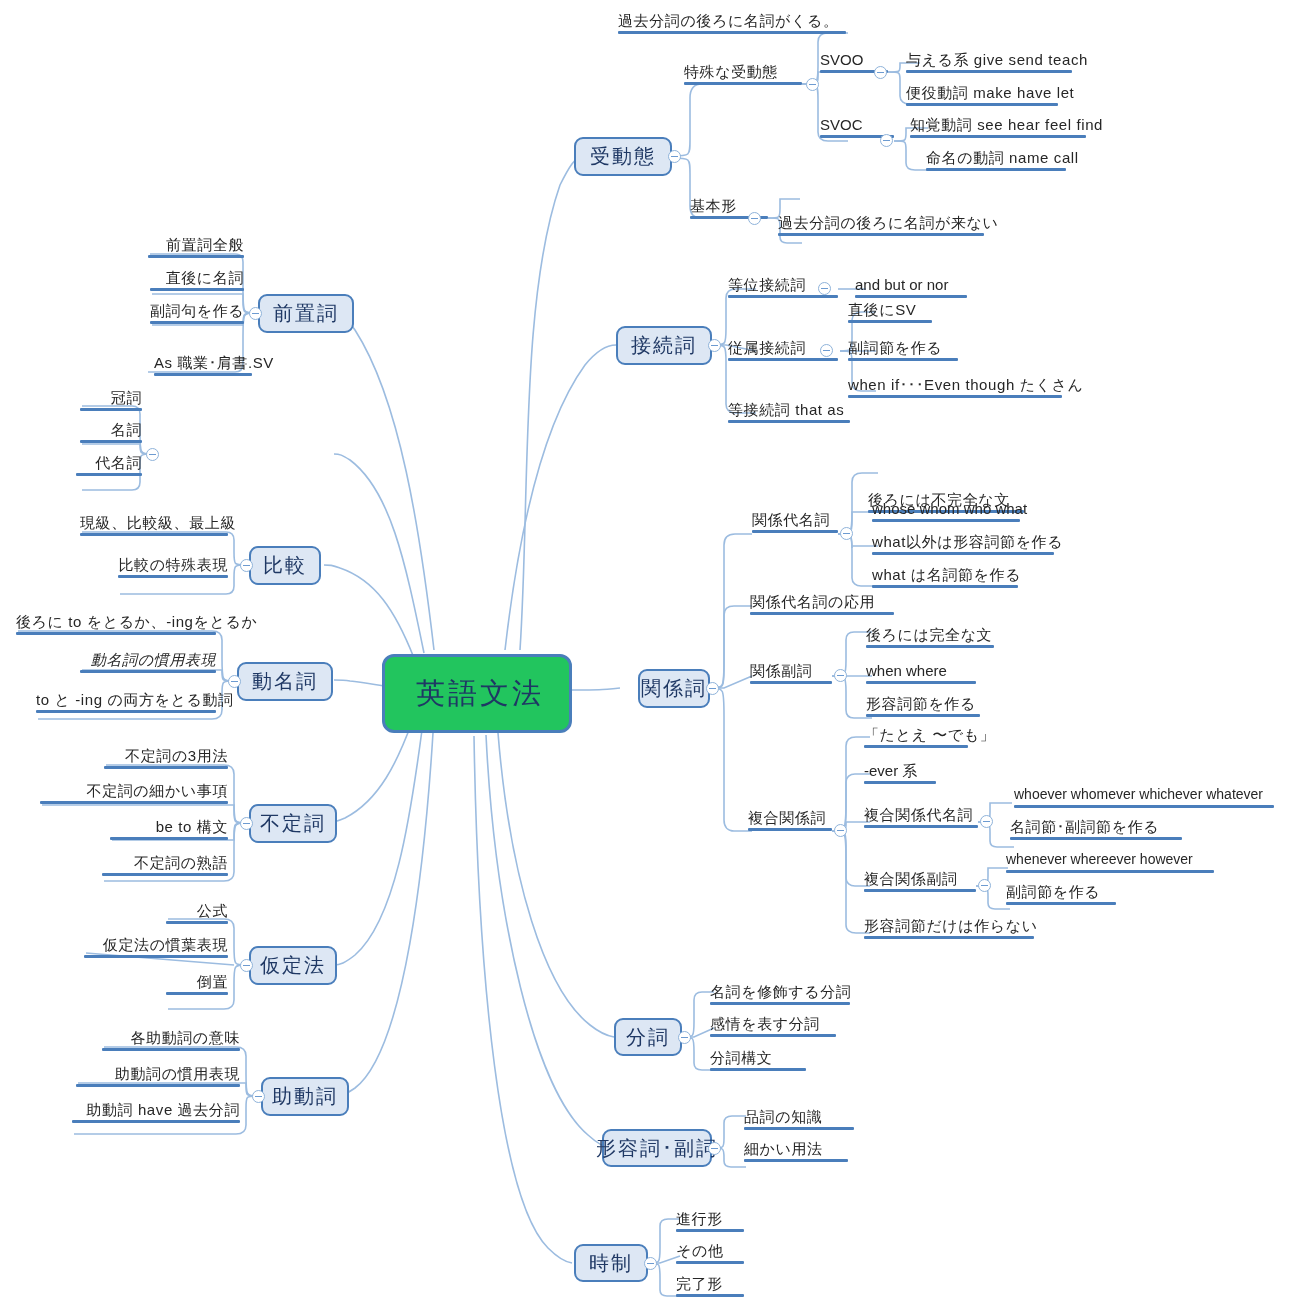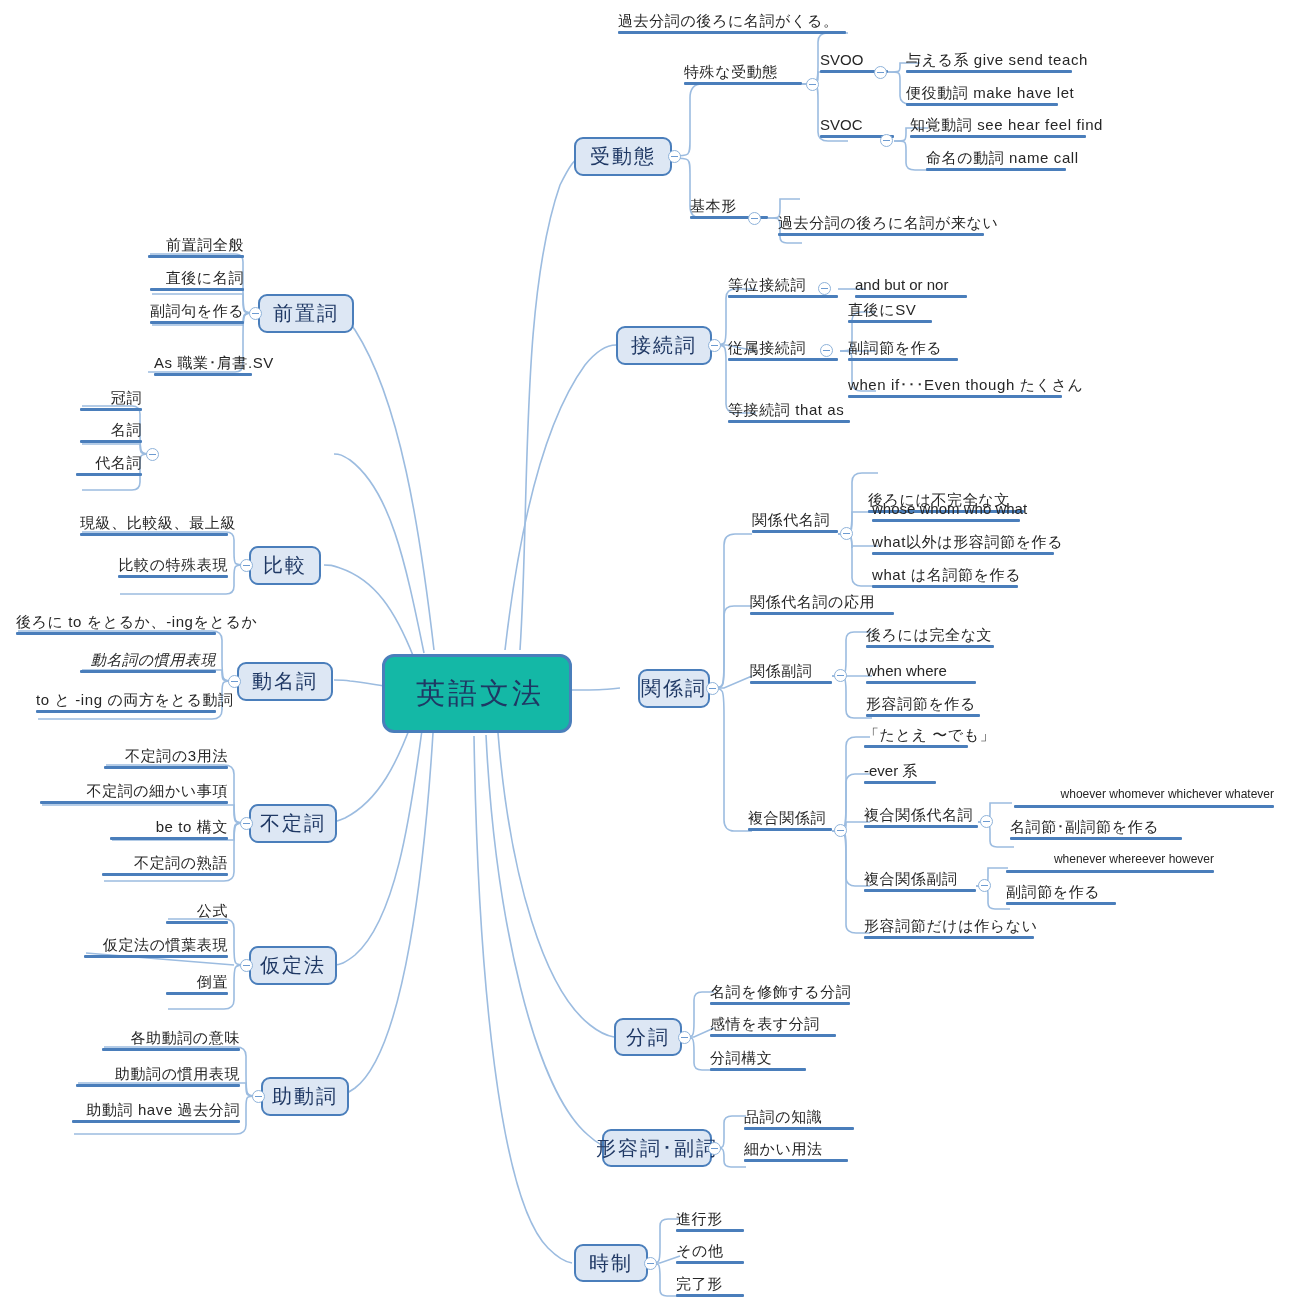--- a/index.html
+++ b/index.html
@@ -19,21 +19,21 @@
     background:#dde7f4;
     border:2px solid #4a7ebb;
     border-radius:9px;
     display:flex;align-items:center;justify-content:center;
     box-sizing:border-box;
     color:#1f3864;
     white-space:nowrap;
     letter-spacing:.5px;
   }
   .boxnode.root{
-    background:#14b8a6;
+    background:#22c55e;
     border:3px solid #4a7ebb;
     border-radius:12px;
     font-size:29px;
     color:#1f3864;
     letter-spacing:3px;
     padding-left:6px;
   }
   .boxnode.main{font-size:20px;letter-spacing:2px;}
 
   
@@ -46,21 +46,21 @@
     padding-bottom:3px;
     box-sizing:border-box;
   }
   .tnode .ul{
     display:block;
     height:3px;
     background:#4a7ebb;
     border-radius:1px;
     margin-top:1px;
   }
-  .tnode.sm{font-size:12px;text-align:right;}
+  .tnode.sm{font-size:14px;}
   .tnode.jp{letter-spacing:.6px;}
   .tnode.right .ul{margin-left:0;}
   .tnode.left{text-align:right;}
 
   
   .toggle{
     position:absolute;
     width:13px;height:13px;
     border:1px solid #8fb3da;
     border-radius:50%;

